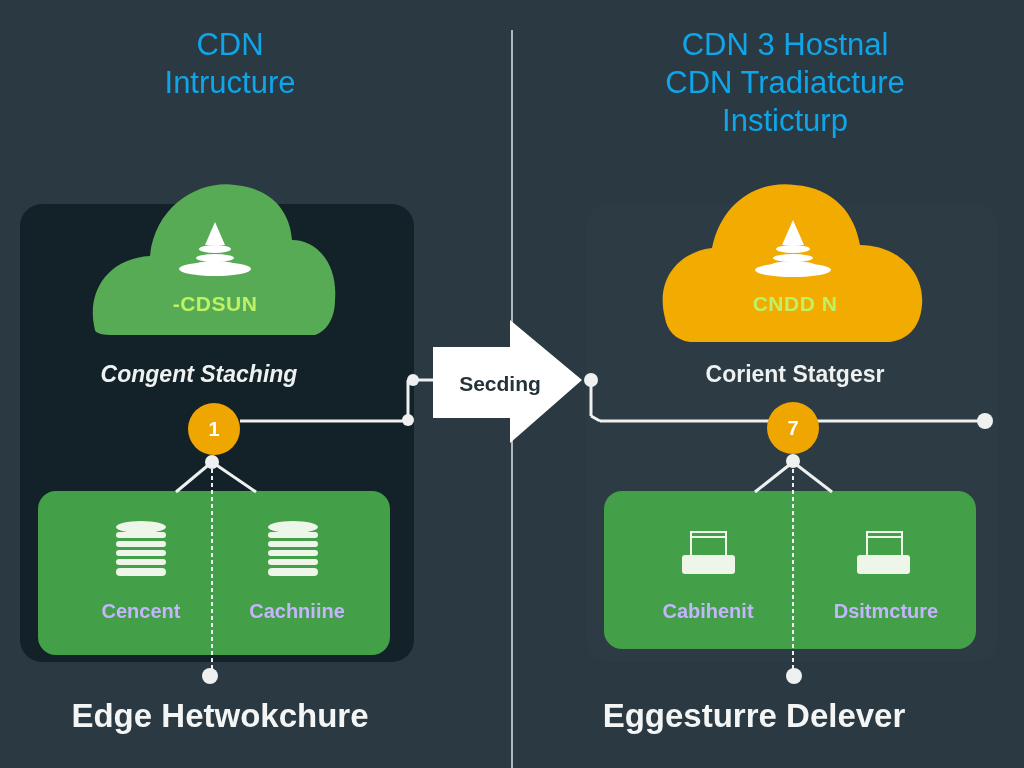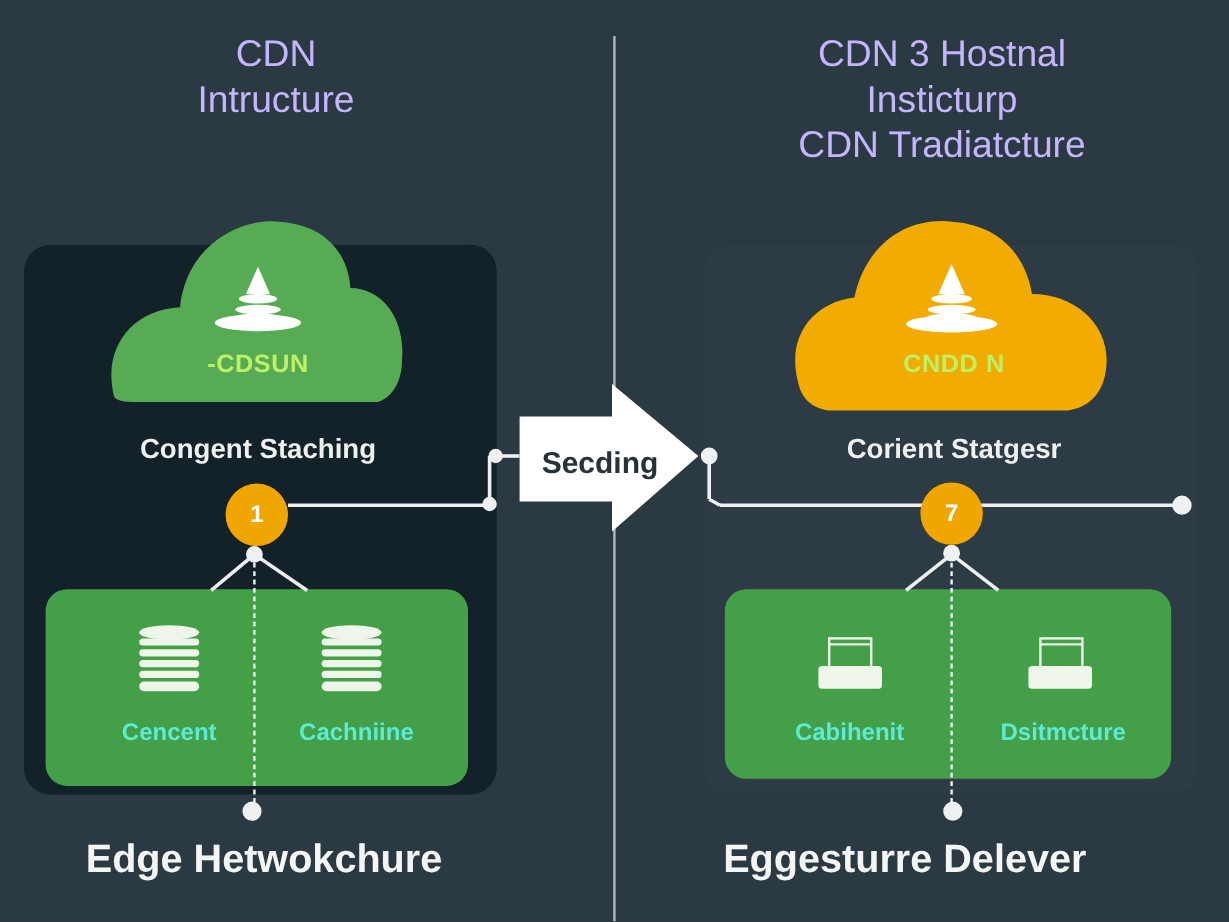--- a/index.html
+++ b/index.html
@@ -5,21 +5,21 @@
   html, body { margin: 0; padding: 0; }
   body {
     width: 1024px; height: 768px; overflow: hidden;
     background: #2b3942;
     font-family: "Liberation Sans", "DejaVu Sans", sans-serif;
     color: #f2f4f3;
     position: relative;
   }
   .title {
     position: absolute; text-align: center; font-weight: normal;
-    font-size: 31px; line-height: 38px; color: #c4b5fd;
+    font-size: 31px; line-height: 38px; color: #0ea5e9;
   }
   .title-left { left: 90px; width: 280px; top: 26px; }
   .title-right { left: 600px; width: 370px; top: 26px; }
   .divider { position: absolute; left: 511px; top: 30px; width: 2px; height: 738px; background: #aeb8bd; }
   .panel-left {
     position: absolute; left: 20px; top: 204px; width: 394px; height: 458px;
     background: #132129; border-radius: 22px;
   }
   .panel-right {
     position: absolute; left: 586px; top: 204px; width: 412px; height: 458px;
@@ -35,41 +35,41 @@
   }
   .badge {
     position: absolute; width: 52px; height: 52px; border-radius: 50%;
     background: #f0a600; color: #fff; font-weight: bold; font-size: 20px;
     display: flex; align-items: center; justify-content: center;
   }
   .green-box {
     position: absolute; background: #43a048; border-radius: 18px;
   }
   .item-label {
-    position: absolute; font-size: 20px; font-weight: bold; color: #5eead4; text-align: center; width: 150px;
+    position: absolute; font-size: 20px; font-weight: bold; color: #c4b5fd; text-align: center; width: 150px;
   }
   .footer {
     position: absolute; font-size: 33px; font-weight: bold; color: #f4f6f5; text-align: center;
   }
   .arrow-label {
     position: absolute; left: 440px; top: 372px; width: 120px; text-align: center;
-    font-size: 25px; font-weight: bold; color: #26323a;
+    font-size: 21px; font-weight: bold; color: #26323a;
   }
 </style>
 </head>
 <body>
 
 <div class="title title-left">
   <div>CDN</div>
   <div>Intructure</div>
 </div>
 <div class="title title-right">
   <div>CDN 3 Hostnal</div>
+  <div>CDN Tradiatcture</div>
   <div>Insticturp</div>
-  <div>CDN Tradiatcture</div>
 </div>
 
 <div class="divider"></div>
 
 <div class="panel-left"></div>
 <div class="panel-right"></div>
 
 <div class="green-box" style="left:38px; top:491px; width:352px; height:164px;"></div>
 <div class="green-box" style="left:604px; top:491px; width:372px; height:158px;"></div>
 
@@ -156,21 +156,21 @@
     <line x1="867" y1="537" x2="902" y2="537" stroke="#eef6ea" stroke-width="2"></line>
     <rect x="857" y="555" width="53" height="19" rx="3" fill="#eef6ea"></rect>
   </g>
 </svg>
 
 <div class="cloud-label" style="left:130px; top:292px; width:170px;">-CDSUN</div>
 <div class="cloud-label" style="left:710px; top:292px; width:170px;">CNDD N</div>
 
 <div class="arrow-label">Secding</div>
 
-<div class="section-label" style="left:80px; top:361px; width:270px;">Congent Staching</div>
+<div class="section-label" style="left:64px; top:361px; width:270px;font-style:italic;">Congent Staching</div>
 <div class="section-label" style="left:660px; top:361px; width:270px;">Corient Statgesr</div>
 
 <div class="badge" style="left:188px; top:403px;">1</div>
 <div class="badge" style="left:767px; top:402px;">7</div>
 
 <div class="item-label" style="left:66px; top:600px;">Cencent</div>
 <div class="item-label" style="left:222px; top:600px;">Cachniine</div>
 <div class="item-label" style="left:633px; top:600px;">Cabihenit</div>
 <div class="item-label" style="left:811px; top:600px;">Dsitmcture</div>
 

